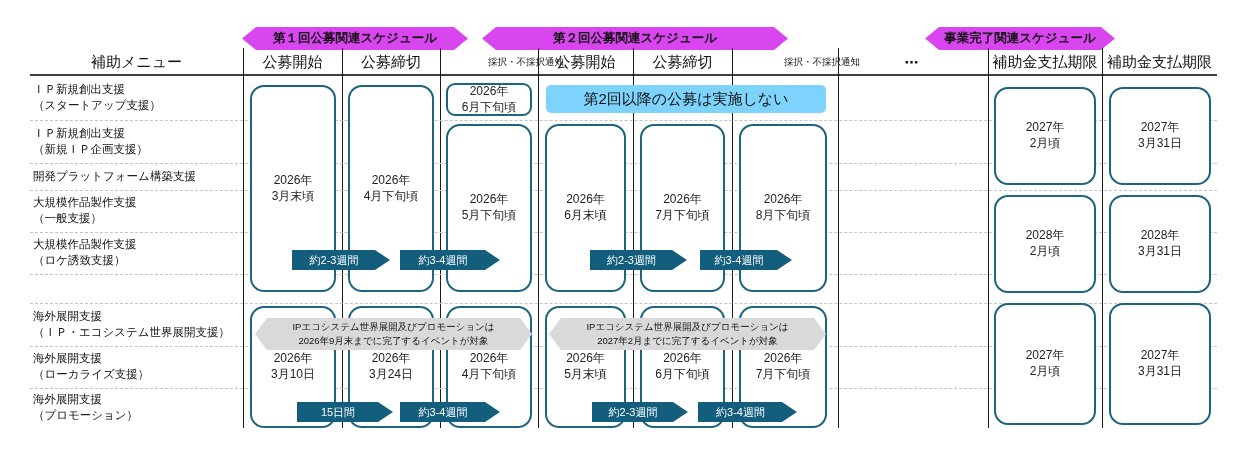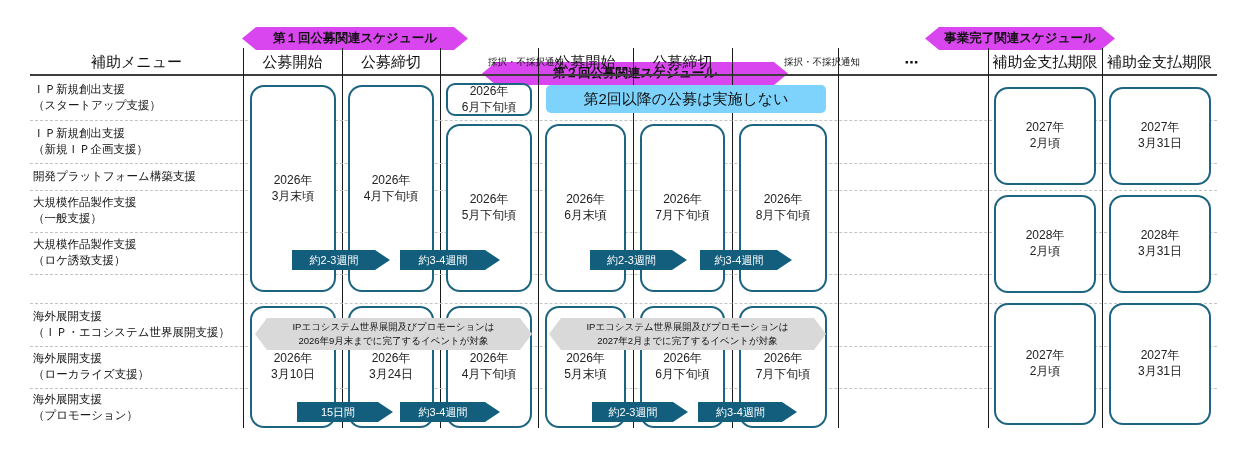--- a/index.html
+++ b/index.html
@@ -41,21 +41,21 @@
     justify-content:center;text-align:center;font-size:9.5px;line-height:1.45;color:#111;
     white-space:pre-line;z-index:5;
     clip-path:polygon(12px 0,calc(100% - 12px) 0,100% 50%,calc(100% - 12px) 100%,12px 100%,0 50%);}
 </style>
 </head>
 <body>
 
 <div id="stage">
 
   <div class="banner" style="left:242px;width:226px;">第１回公募関連スケジュール</div>
-  <div class="banner" style="left:482px;width:306px;margin-top:35px;">第２回公募関連スケジュール</div>
+  <div class="banner" style="left:482px;width:306px;">第２回公募関連スケジュール</div>
   <div class="banner" style="left:925px;width:190px;">事業完了関連スケジュール</div>
 
   <div class="colhead" style="left:30px;width:213px;">補助メニュー</div>
   <div class="colhead" style="left:243px;width:99px;">公募開始</div>
   <div class="colhead" style="left:342px;width:98px;">公募締切</div>
   <div class="colhead small" style="left:440px;width:98px;">採択・不採択通知</div>
   <div class="colhead" style="left:538px;width:95px;">公募開始</div>
   <div class="colhead" style="left:633px;width:99px;">公募締切</div>
   <div class="colhead small" style="left:732px;width:106px;">採択・不採択通知</div>
   <div class="colhead dots" style="left:838px;width:150px;">⋯</div>

